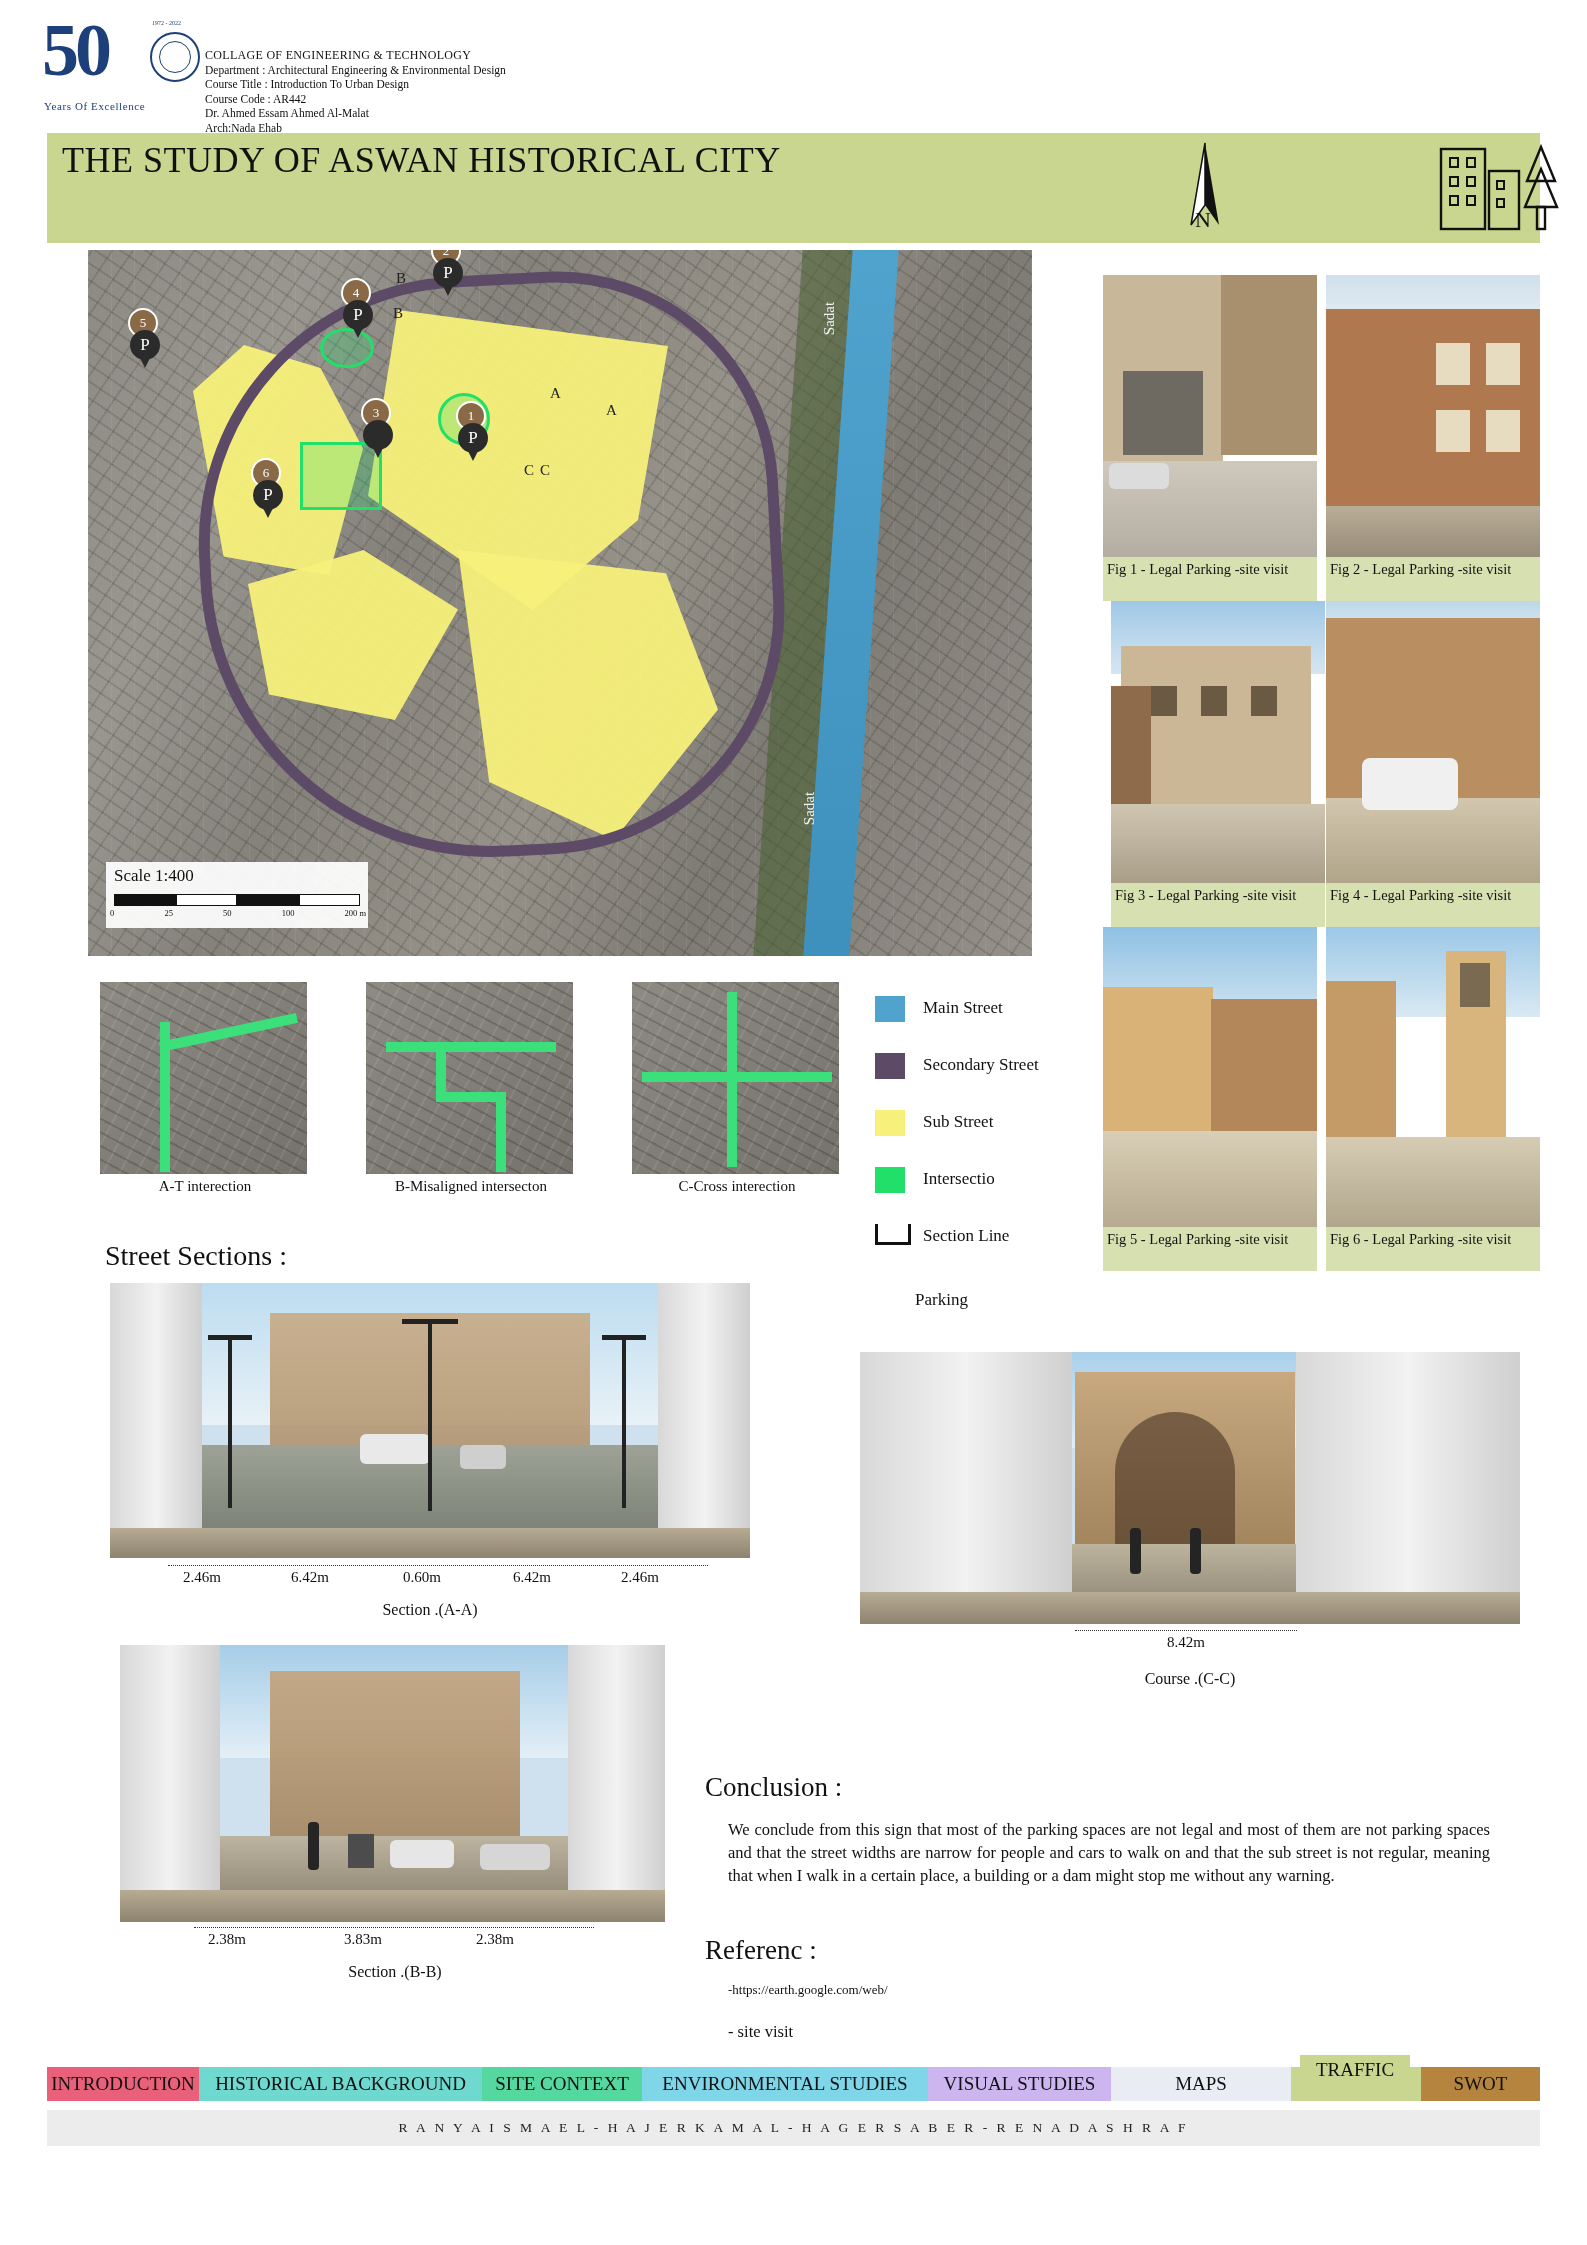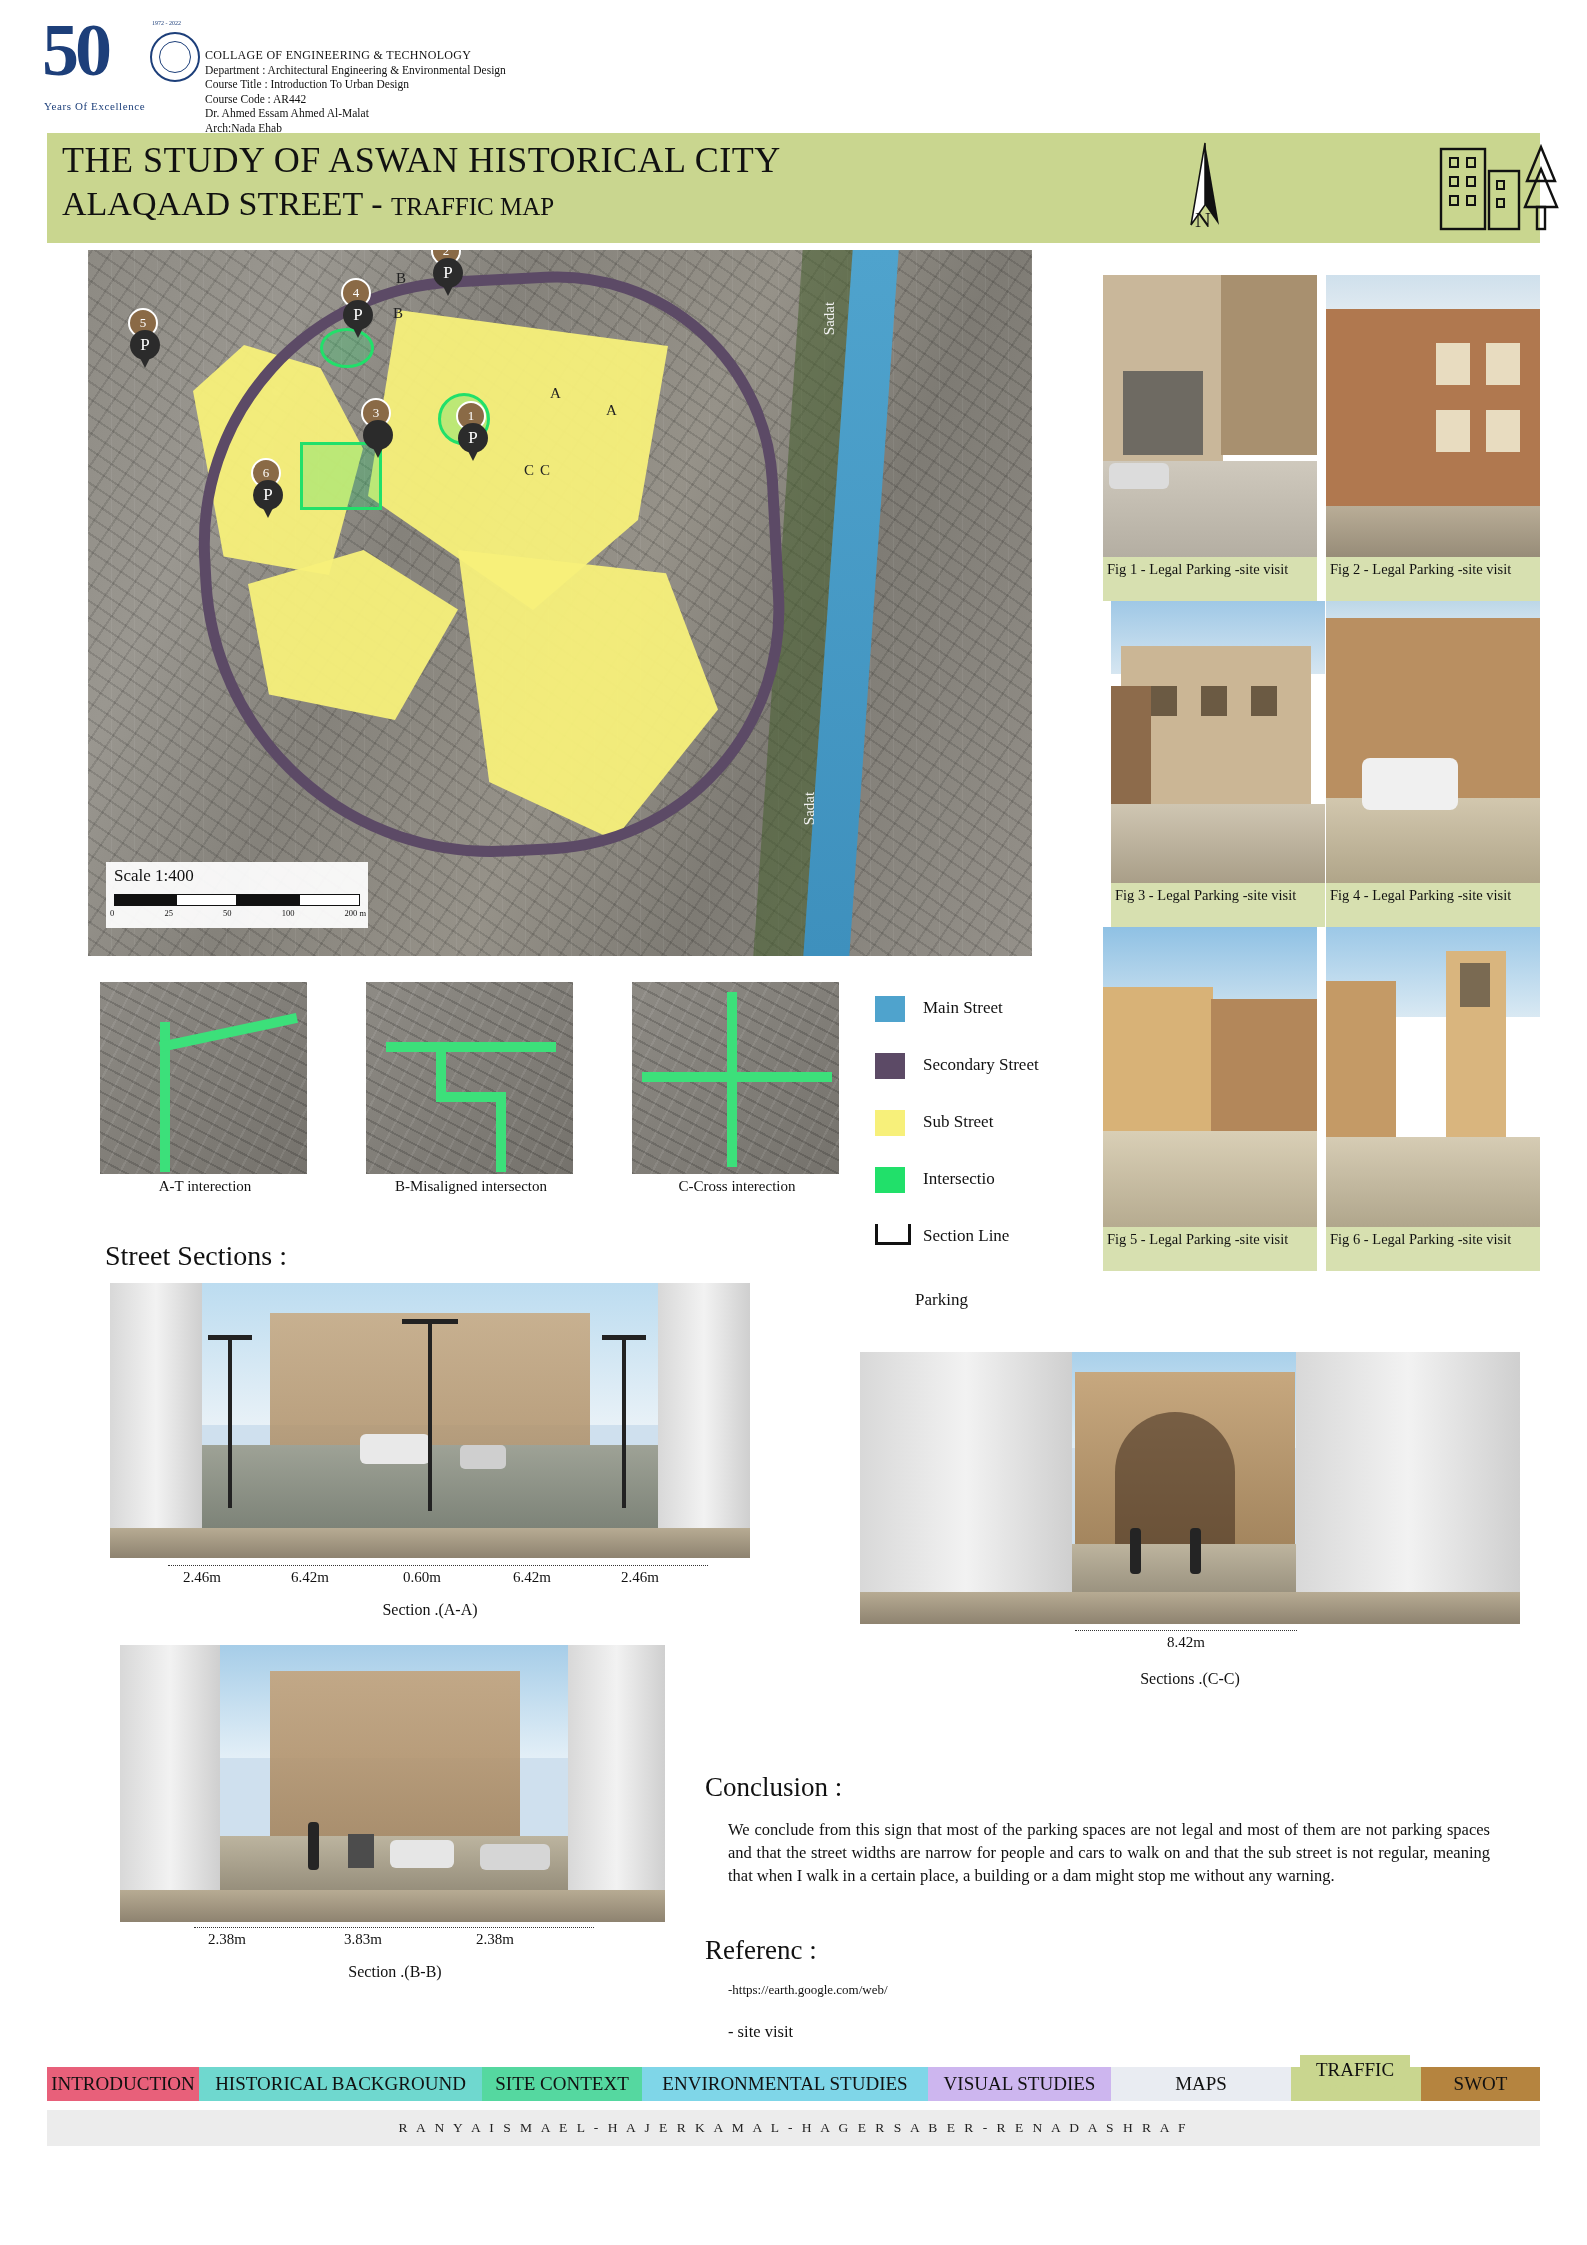--- a/index.html
+++ b/index.html
@@ -207,21 +207,20 @@
       <div>Department : Architectural Engineering &amp; Environmental Design</div>
       <div>Course Title : Introduction To Urban Design</div>
       <div>Course Code : AR442</div>
       <div>Dr. Ahmed Essam Ahmed Al-Malat</div>
       <div>Arch:Nada Ehab</div>
     </div>
   </div>
 
   <div class="titlebar">
     <div class="t1">THE STUDY OF ASWAN HISTORICAL CITY</div>
-    <div class="t2"><span>ALAQAAD STREET - </span><small>TRAFFIC MAP</small></div>
 
     <div class="northwrap">
       <svg width="120" height="100" viewBox="0 0 120 100">
         <polygon points="58,4 72,86 58,66 58,4" fill="#111"></polygon>
         <polygon points="58,4 44,86 58,66 58,4" fill="#fff" stroke="#111" stroke-width="1.5"></polygon>
       </svg>
       <div class="north-letter">N</div>
     </div>
 
     <div class="bldgicon">
@@ -478,21 +477,21 @@
       <div style="position:absolute;left:255px;top:60px;width:120px;height:160px;background:rgba(60,40,25,.55);border-radius:60px 60px 0 0;"></div>
       <div style="position:absolute;left:0;bottom:0;width:100%;height:20%;background:linear-gradient(#bdb49e,#9b9380);"></div>
       <div style="position:absolute;left:270px;bottom:18px;width:11px;height:46px;background:#242424;border-radius:4px;"></div>
       <div style="position:absolute;left:330px;bottom:18px;width:11px;height:46px;background:#242424;border-radius:4px;"></div>
     </div>
     <div class="sec-bldg" style="left:0;width:212px;height:240px;"></div>
     <div class="sec-bldg" style="left:436px;width:224px;height:240px;"></div>
     <div class="sec-base" style="top:240px;height:32px;"></div>
     <div class="dimline" style="left:215px;top:278px;width:222px;"></div>
     <div class="dimtxt" style="left:246px;top:282px;width:160px;">8.42m</div>
-    <div class="seccap" style="left:180px;top:318px;width:300px;">Sections .(C-C)</div>
+    <div class="seccap" style="left:180px;top:318px;width:300px;">Course .(C-C)</div>
   </div>
 
   <div class="sectB">
     <div class="sec-photo" style="height:245px;">
       <div style="position:absolute;left:0;top:0;width:100%;height:46%;background:linear-gradient(#a6cde8,#e3eff7);"></div>
       <div style="position:absolute;left:150px;top:26px;width:250px;height:180px;background:linear-gradient(#c3a37c,#a2835d);opacity:.9;"></div>
       <div style="position:absolute;left:0;bottom:0;width:100%;height:22%;background:linear-gradient(#bcb49f,#978f7c);"></div>
       <div style="position:absolute;left:270px;bottom:22px;width:64px;height:28px;background:#e6e6e6;border-radius:6px;"></div>
       <div style="position:absolute;left:360px;bottom:20px;width:70px;height:26px;background:#d6d6d6;border-radius:6px;"></div>
       <div style="position:absolute;left:188px;bottom:20px;width:11px;height:48px;background:#252525;border-radius:4px;"></div>

